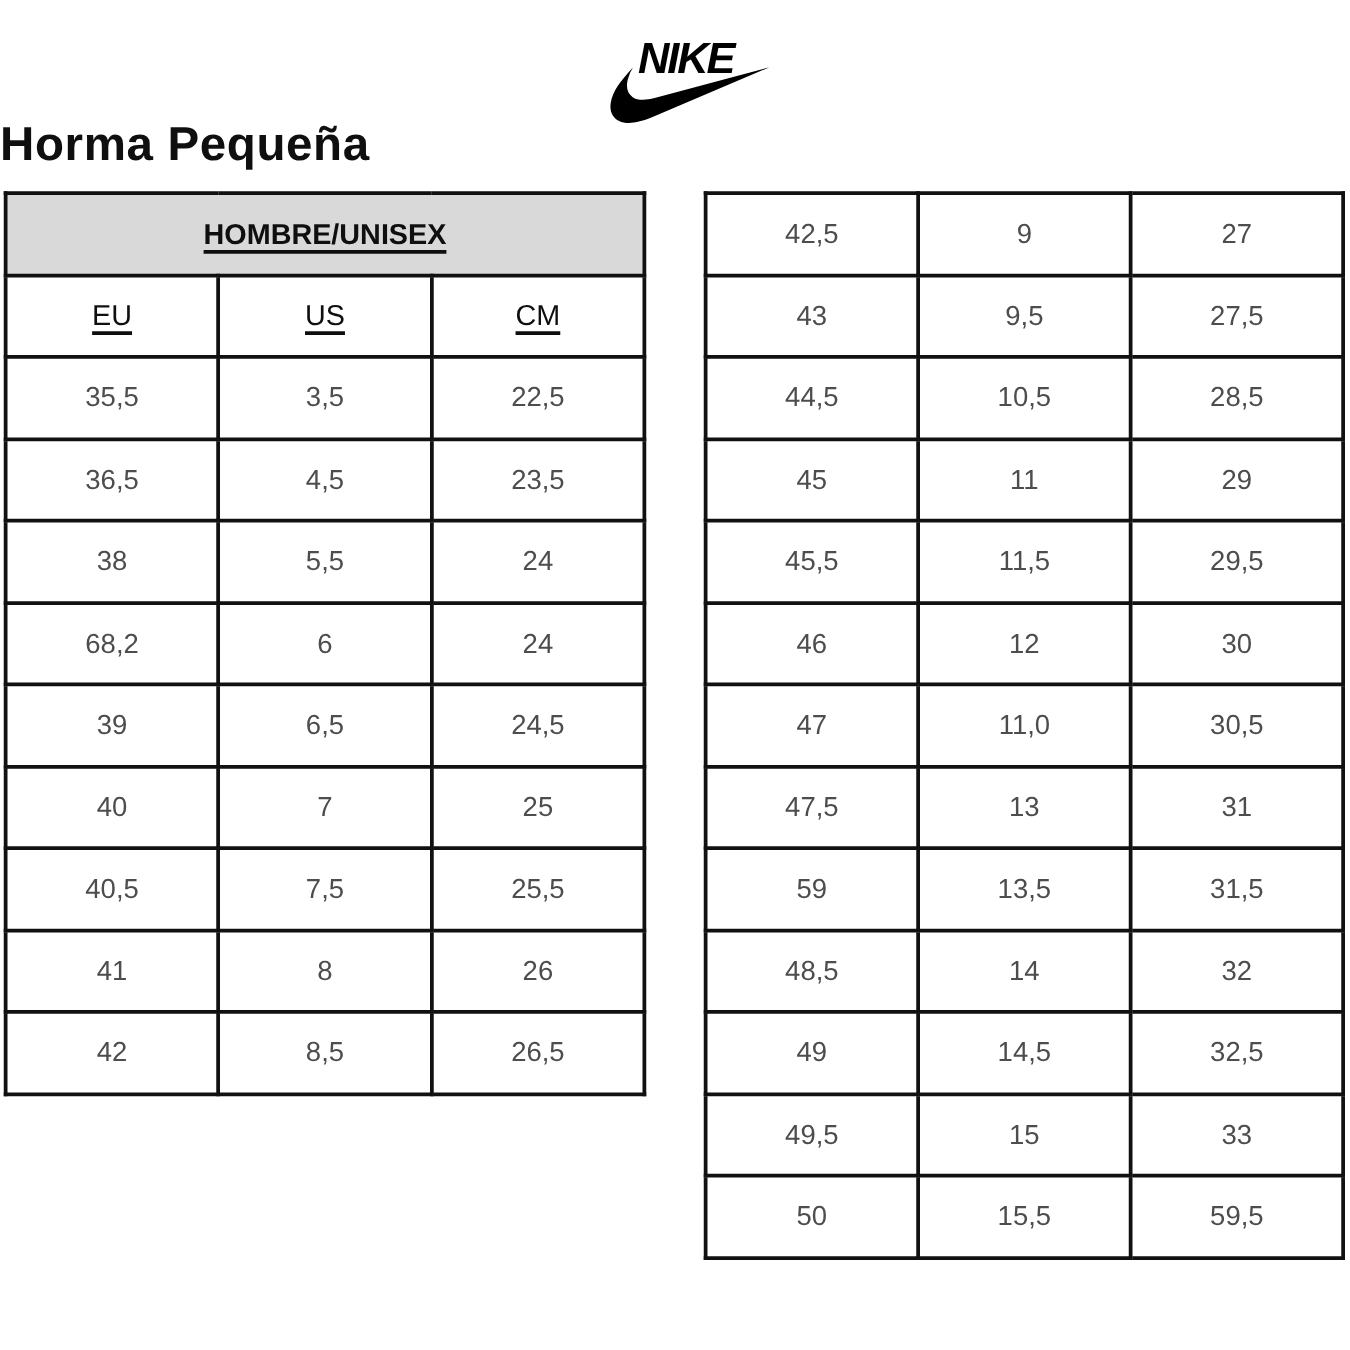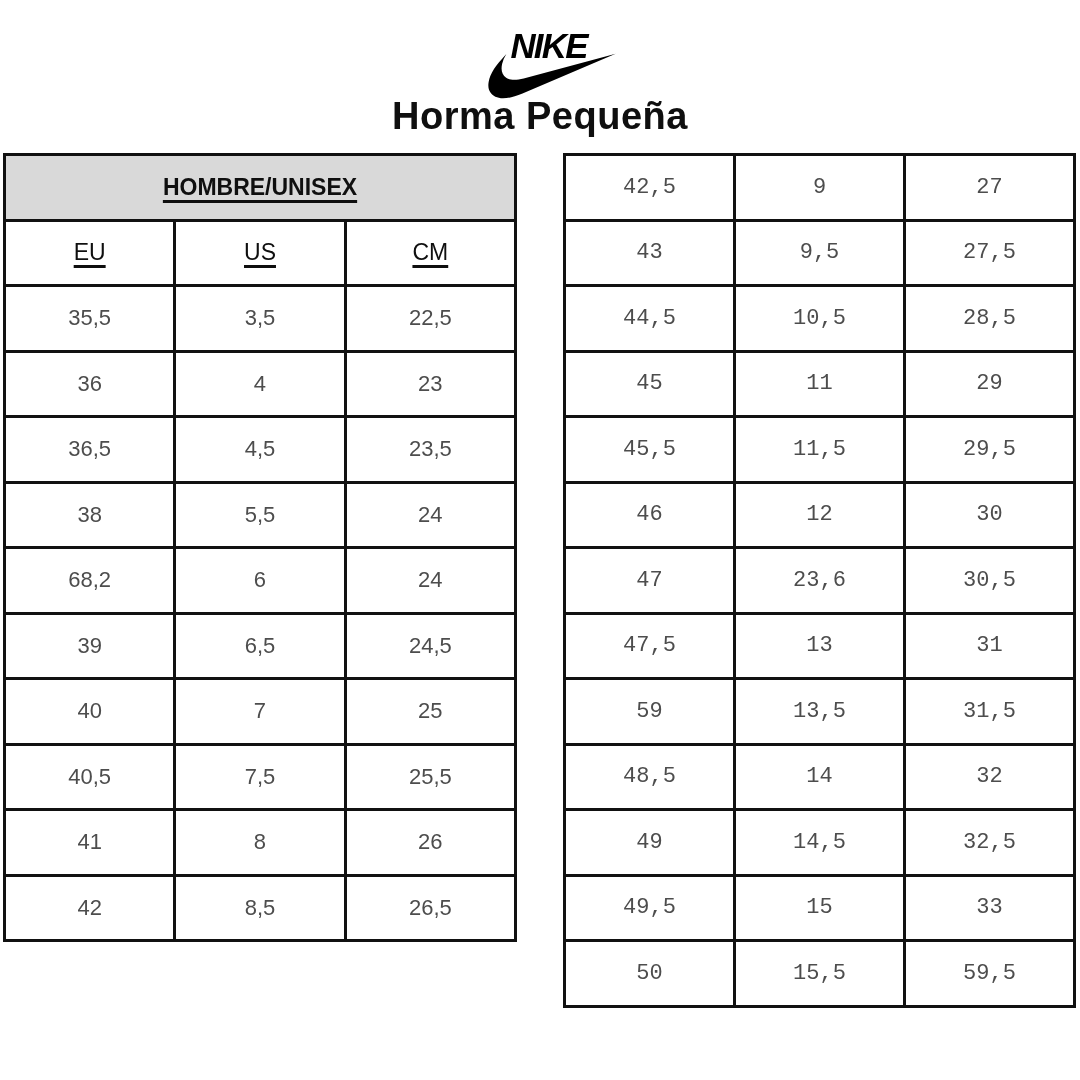--- a/index.html
+++ b/index.html
@@ -17,32 +17,32 @@
     overflow:hidden;
   }
   .brand-header{
     position:absolute;top:26px;left:0;width:100%;
     text-align:center;
     padding-left:12px;
   }
   .logo-svg{display:block;margin:0 auto;}
   .page-title{
     position:absolute;top:95px;left:0;width:100%;
-    margin:0;text-align:center;
+    margin:0;text-align:left;
     font-size:38px;font-weight:bold;letter-spacing:0.5px;
     color:var(--heading-text);
   }
   table.size-table{
     position:absolute;
     border-collapse:collapse;
     table-layout:fixed;
     background:#ffffff;
   }
   #left-table{left:3px;top:153px;width:514px;}
-  #right-table{left:563px;top:153px;width:513px;font-family:Liberation Mono, monospace;}
+  #right-table{left:563px;top:153px;width:513px;}
   .size-table tr{height:65.5px;}
   .size-table th,.size-table td{
     border:3px solid var(--border-color);
     text-align:center;vertical-align:middle;
     padding:0;
   }
   .size-table td{
     font-size:22px;
     color:var(--cell-text);
     font-weight:400;
@@ -98,25 +98,20 @@
         </th>
       </tr>
     </thead>
     <tbody>
         <tr>
           <td>35,5</td>
           <td>3,5</td>
           <td>22,5</td>
         </tr>
         <tr>
-          <td>36</td>
-          <td>4</td>
-          <td>23</td>
-        </tr>
-        <tr>
           <td>36,5</td>
           <td>4,5</td>
           <td>23,5</td>
         </tr>
         <tr>
           <td>38</td>
           <td>5,5</td>
           <td>24</td>
         </tr>
         <tr>
@@ -179,21 +174,21 @@
           <td>11,5</td>
           <td>29,5</td>
         </tr>
         <tr>
           <td>46</td>
           <td>12</td>
           <td>30</td>
         </tr>
         <tr>
           <td>47</td>
-          <td>23,6</td>
+          <td>11,0</td>
           <td>30,5</td>
         </tr>
         <tr>
           <td>47,5</td>
           <td>13</td>
           <td>31</td>
         </tr>
         <tr>
           <td>59</td>
           <td>13,5</td>

